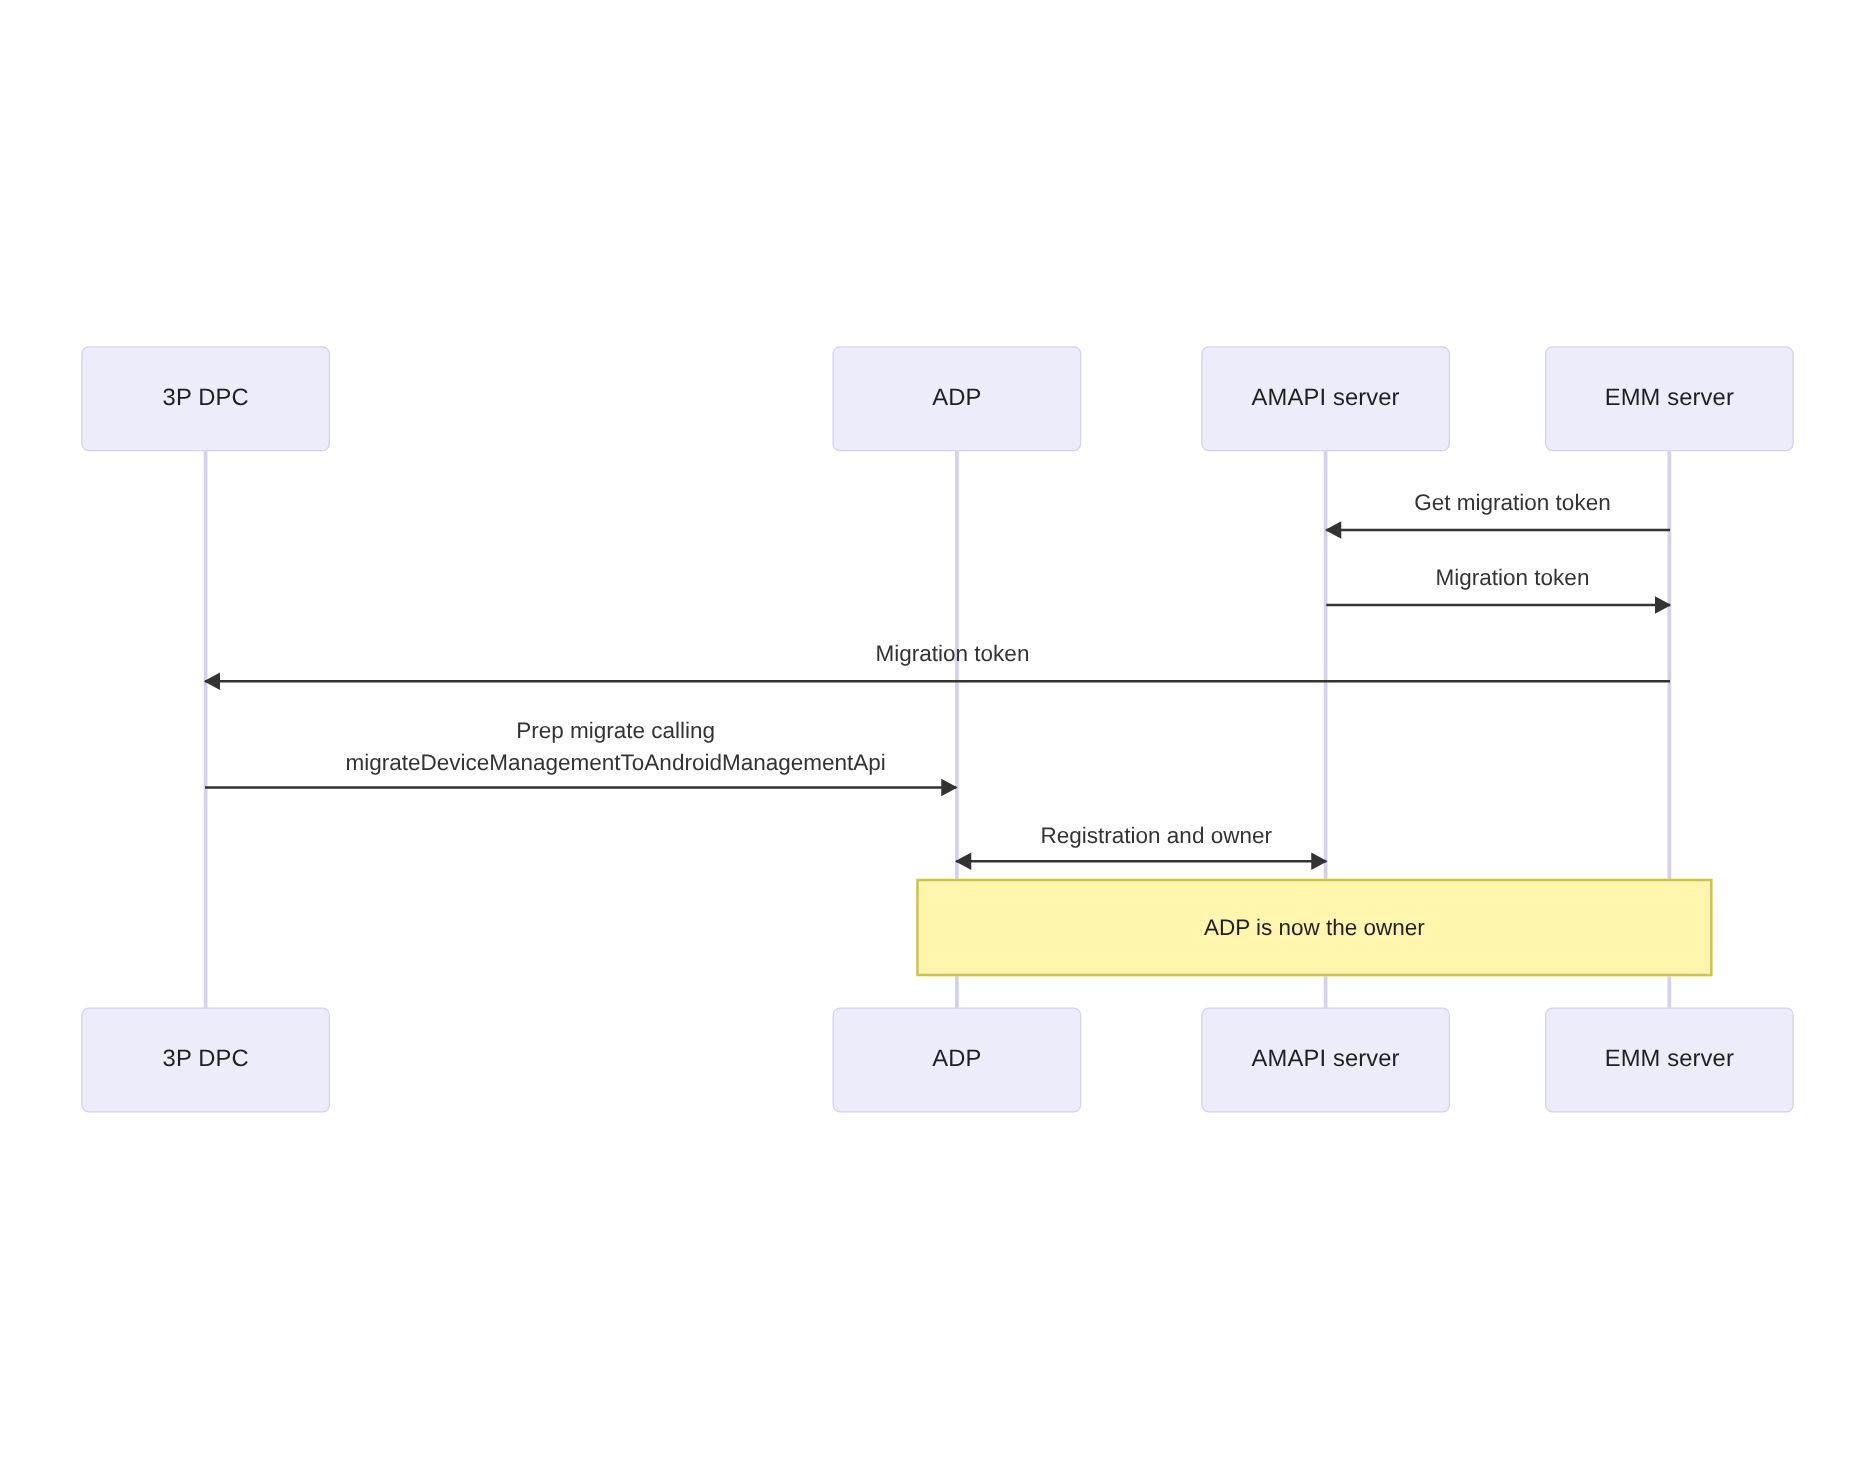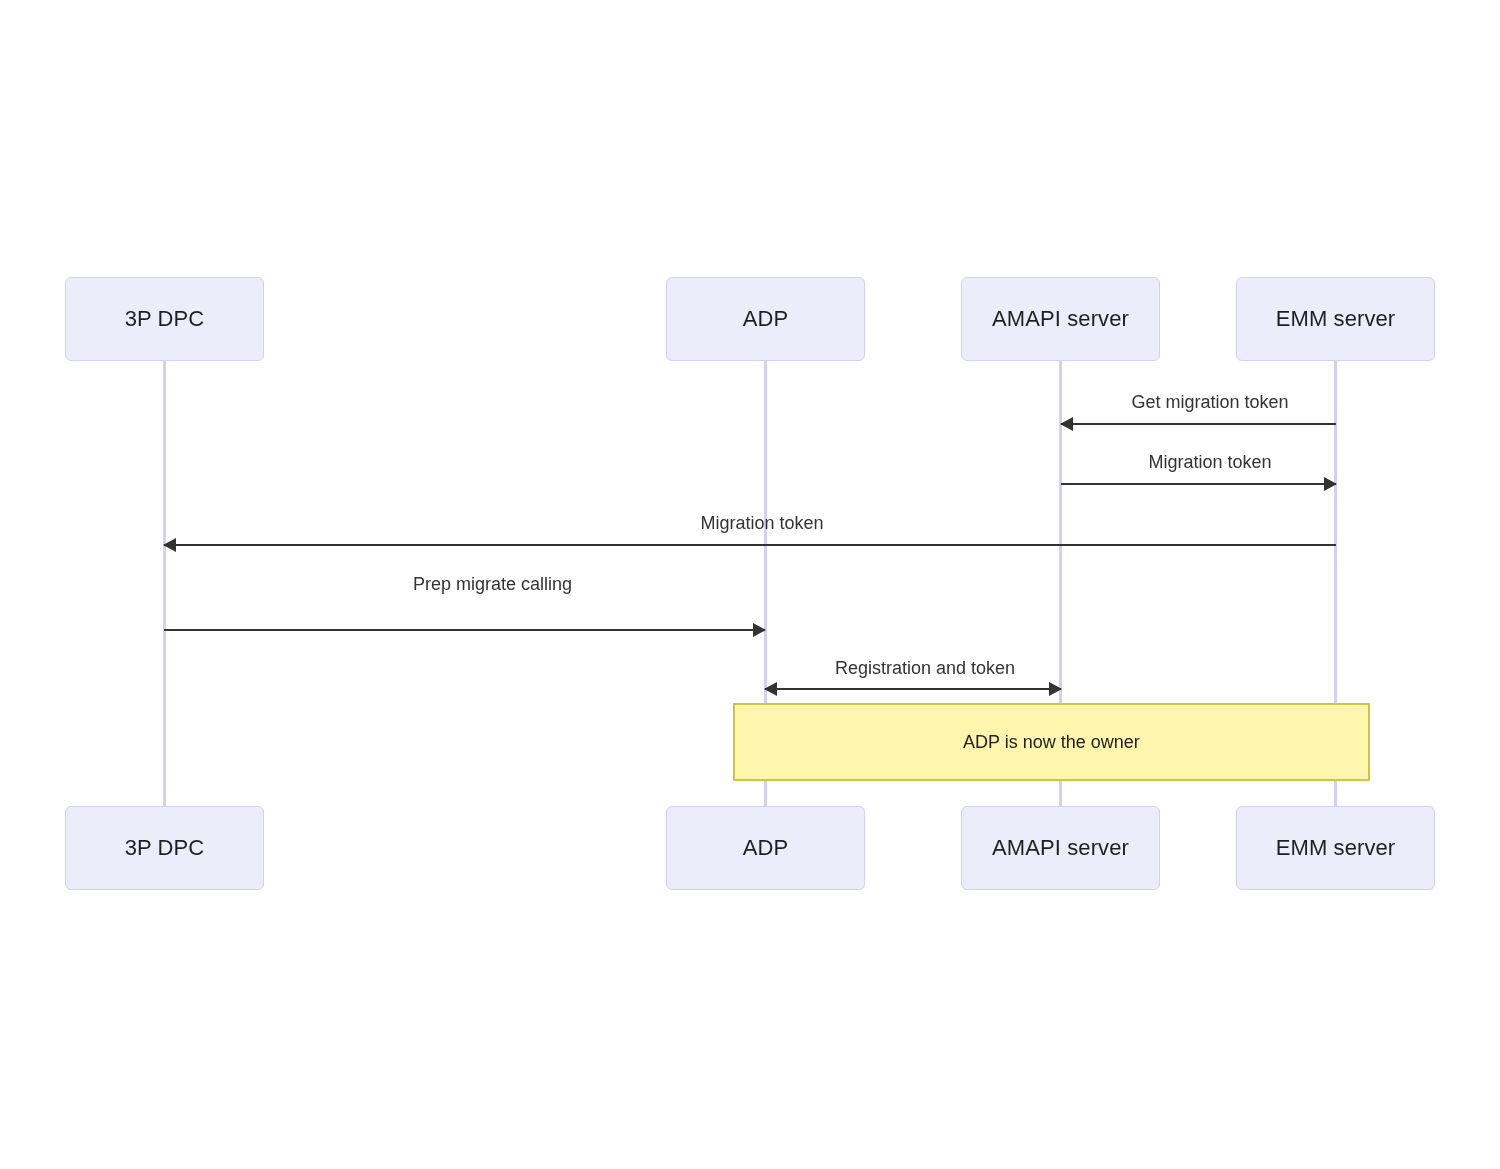--- a/index.html
+++ b/index.html
@@ -25,21 +25,21 @@
   .actor-box {
     position: absolute;
     box-sizing: border-box;
     background: #ececfb;
     border: 1px solid #d4d0ef;
     border-radius: 6px;
     display: flex;
     align-items: center;
     justify-content: center;
     text-align: center;
-    font-size: 22px;
+    font-size: 19px;
     color: #1f1f1f;
     line-height: 1.2;
     letter-spacing: 0.1px;
     z-index: 4;
   }
 
   
   .lifeline {
     position: absolute;
     width: 3px;
@@ -148,28 +148,29 @@
   <div class="msg-label" style="left:164px; top:511px; width:1172px;">
     <span>Migration token</span>
   </div>
   <div class="msg" style="left:164px; top:544px; width:1172px;">
     <div class="line" style="width:1172px;"></div>
     <div class="head left"></div>
   </div>
 
   <div class="msg-label" style="left:164px; top:572px; width:601px;margin-left:16px;">
     <span>Prep migrate calling</span>
+    <span>migrateDeviceManagementToAndroidManagementApi</span>
   </div>
   <div class="msg" style="left:164px; top:629px; width:601px;">
     <div class="line" style="width:601px;"></div>
     <div class="head right"></div>
   </div>
 
   <div class="msg-label" style="left:765px; top:656px; width:296px;">
-    <span>Registration and token</span>
+    <span>Registration and owner</span>
   </div>
   <div class="msg" style="left:765px; top:688px; width:296px;">
     <div class="line" style="width:296px;"></div>
     <div class="head left"></div>
     <div class="head right"></div>
   </div>
 
   <div class="note" style="left:733px; top:703px; width:637px; height:78px;">
     <span>ADP is now the owner</span>
   </div>

